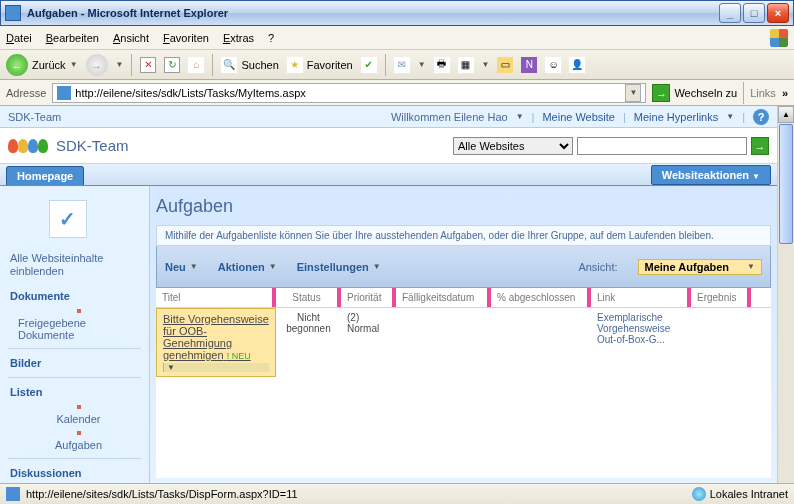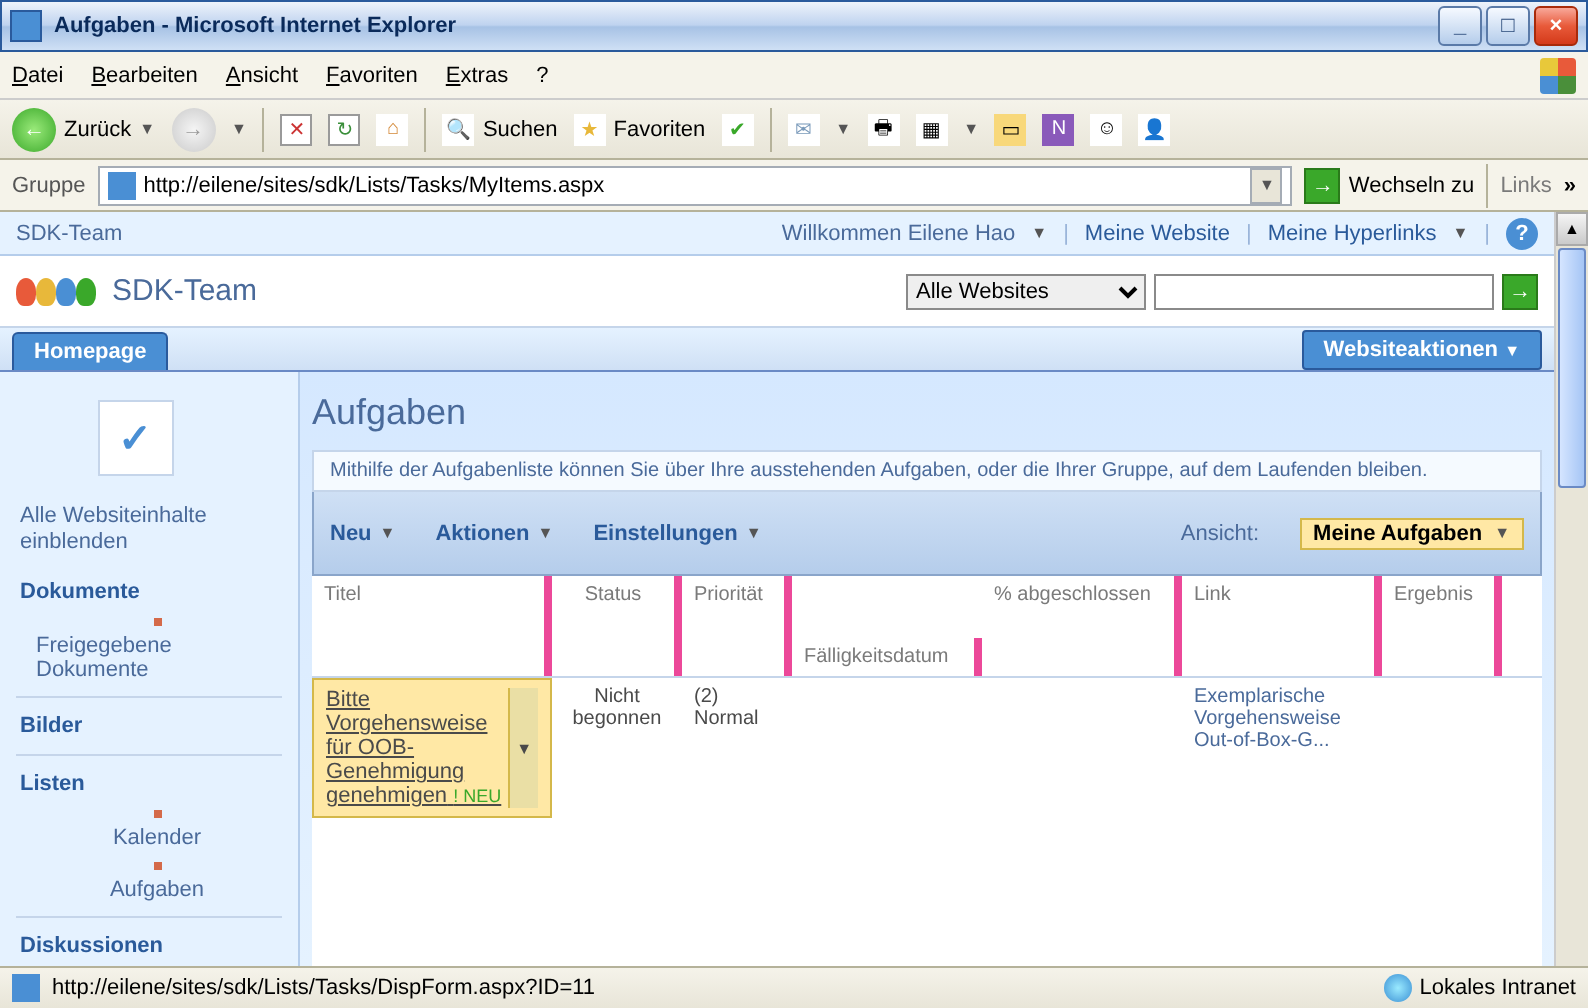--- a/index.html
+++ b/index.html
@@ -75,27 +75,27 @@
 
 .main { flex: 1; padding: 8px 6px; }
 .bc { color: #6a8aba; font-size: 10px; }
 .bc a { color: #4a6a9a; cursor: pointer; }
 .main h2 { font-size: 18px; color: #4a6a9a; font-weight: normal; margin: 2px 0 8px; }
 .desc { background: #f5faff; border: 1px solid #c5d5ea; padding: 4px 8px; color: #4a6a9a; font-size: 10px; }
 .listbar { height: 42px; background: linear-gradient(#cfe0f5,#b5cdeb); border: 1px solid #8aa5ca; border-top: none; display: flex; align-items: center; padding: 0 8px; gap: 20px; }
 .listbar .li { color: #2a5a9a; cursor: pointer; font-weight: bold; display: flex; gap: 4px; align-items: center; }
 .listbar .flex { flex: 1; }
 .viewlbl { color: #4a6a9a; }
-.viewsel { background: #ffe8a5; border: 1px solid #d4b84a; padding: 1px 6px; display: flex; gap: 6px; align-items: center; font-weight: bold; cursor: pointer; }
+.viewsel { background: #ffe8a5; border: 1px solid #d4b84a; padding: 1px 6px; display: flex; gap: 18px; align-items: center; font-weight: bold; cursor: pointer; }
 
 .thead { display: flex; border-bottom: 1px solid #c5d5ea; background: #fff; }
 .th { padding: 4px 6px; color: #7a7a7a; font-size: 10px; border-right: 4px solid #ec4899; }
-.c1 { width: 120px; } .c2 { width: 65px; text-align: center; } .c3 { width: 55px; } .c4 { width: 95px; margin-top: 31px; } .c5 { width: 100px; } .c6 { width: 100px; } .c7 { width: 60px; }
+.c1 { width: 120px; } .c2 { width: 65px; text-align: center; } .c3 { width: 55px; } .c4 { width: 95px; } .c5 { width: 100px; } .c6 { width: 100px; } .c7 { width: 60px; }
 .trow { display: flex; background: #fff; }
-.td { padding: 4px 6px; color: #4a4a4a; font-size: 10px; }
+.td { padding: 4px 6px; color: #4a4a4a; font-size: 10px; flex-direction: column; }
 .td.c1 { background: #ffe8a5; border: 1px solid #d4b84a; display: flex; align-items: flex-start; gap: 2px; }
 .td.c1 .txt { text-decoration: underline; flex: 1; }
 .td.c1 .car2 { background: #eadfa5; border-left: 1px solid #d4b84a; padding: 0 3px; align-self: stretch; display: flex; align-items: center; font-size: 8px; cursor: pointer; }
 .neu { color: #3aa82a; font-size: 9px; }
 .whitebg { background: #fff; min-height: 170px; }
 
 .statusbar { height: 21px; background: linear-gradient(#f5f3ea,#e8e5d8); border-top: 1px solid #b5b29a; display: flex; align-items: center; padding: 0 6px; gap: 6px; font-size: 10px; }
 .statusbar .flex { flex: 1; }
 .statusbar .zone { display: flex; gap: 4px; align-items: center; }
 .globe { width: 14px; height: 14px; border-radius: 50%; background: radial-gradient(#9aeaff,#3a8fd4); }
@@ -152,21 +152,21 @@
   <div class="ticon16" style="border:none">🖶</div>
   <div class="ticon16" style="border:none">▦</div>
   <span class="car">▼</span>
   <div class="ticon16" style="border:none;background:#f8d87a">▭</div>
   <div class="ticon16" style="border:none;background:#8a5aba;color:#fff">N</div>
   <div class="ticon16" style="border:none">☺</div>
   <div class="ticon16" style="border:none">👤</div>
 </div>
 
 <div class="addrbar">
-  <span class="lbl">Gruppe</span>
+  <span class="lbl">Adresse</span>
   <div class="addr-input">
     <div class="ticon16" style="width:14px;height:14px;border:none;background:#4a8fd4"></div>
     <input type="text" value="http://eilene/sites/sdk/Lists/Tasks/MyItems.aspx" style="">
     <div class="dd-btn">
         <span class="car">▼</span>
       </div>
   </div>
   <div class="go-btn">
     <div class="go-sq">→</div>
     <span>Wechseln zu</span>

